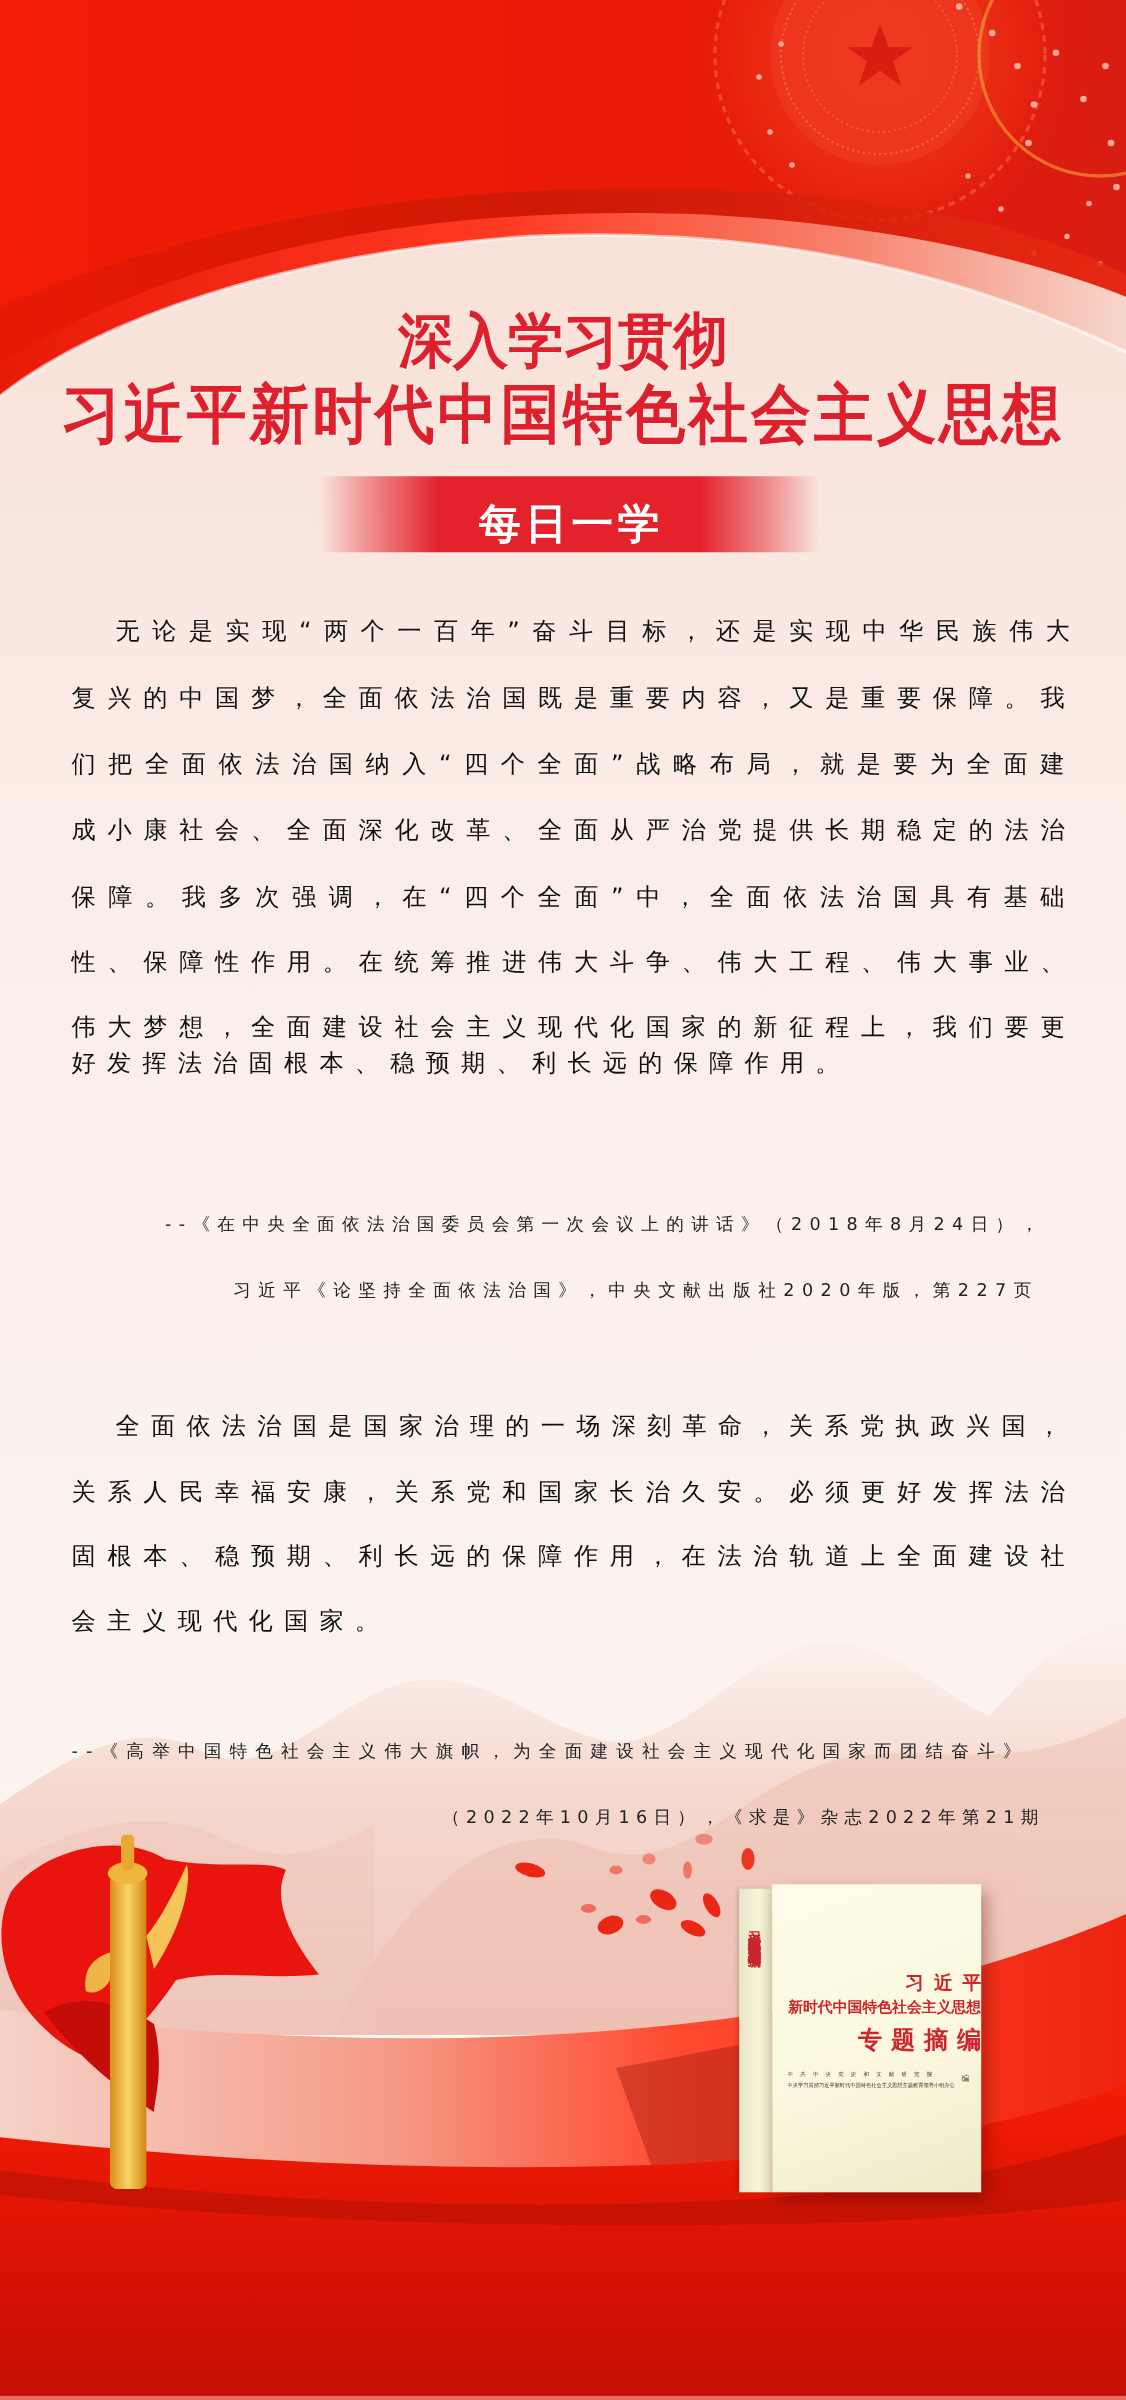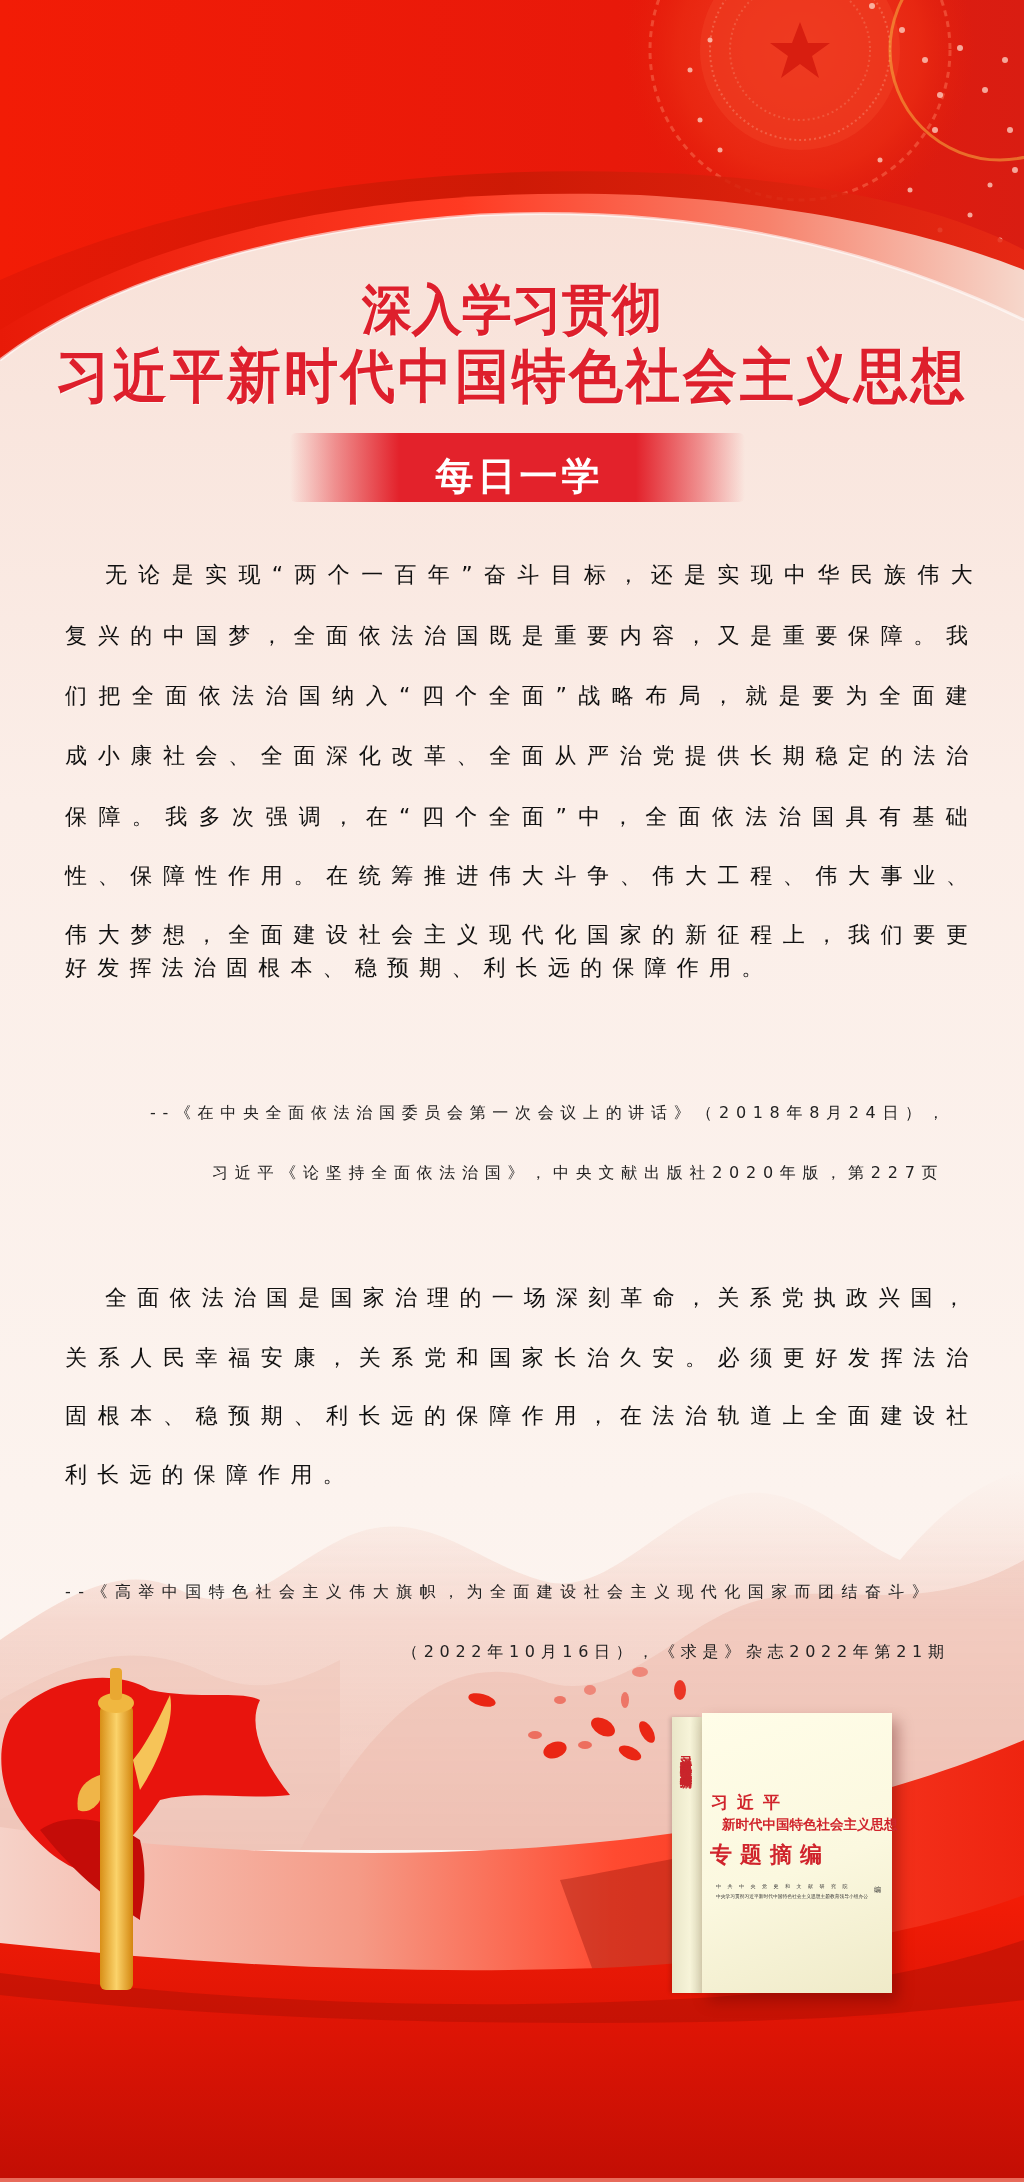--- a/index.html
+++ b/index.html
@@ -50,23 +50,23 @@
   }
   #book-spine-text {
     position: absolute; left: 7px; top: 30px; width: 14px;
     writing-mode: vertical-rl; color: #c9262c; font-family: "DejaVu Serif", serif; font-size: 12px; line-height: 14px; letter-spacing: 1px; font-weight: bold;
   }
   #book-cover {
     position: absolute; left: 30px; top: 0; width: 190px; height: 280px;
     background: linear-gradient(160deg, #fffde8 0%, #fbf8df 55%, #efeac8 100%);
     box-shadow: 6px 8px 14px rgba(80,0,0,0.35);
   }
-  .cover-t { position: absolute; left: 0; width: 190px; text-align: left; color: #d0242c; font-family: "DejaVu Serif", serif; font-weight: bold; white-space: nowrap; }
+  .cover-t { position: absolute; left: 0; width: 190px; text-align: right; color: #d0242c; font-family: "DejaVu Serif", serif; font-weight: bold; white-space: nowrap; }
   #cover-t1 { top: 78px; font-size: 17px; letter-spacing: 9px; padding-left: 9px; }
-  #cover-t2 { top: 103px; font-size: 13.5px; letter-spacing: 0px; padding-left: 20px; }
+  #cover-t2 { top: 103px; font-size: 13.5px; letter-spacing: 0px; }
   #cover-t3 { top: 127px; font-size: 22px; letter-spacing: 8px; padding-left: 8px; }
   .cover-pub { position: absolute; left: 14px; width: 160px; color: #333; font-size: 5px; line-height: 6px; white-space: nowrap; overflow: hidden; }
   #cover-p1 { top: 170px; letter-spacing: 6.5px; }
   #cover-p2 { top: 180px; letter-spacing: 0px; transform: scaleX(0.95); transform-origin: left; }
   #cover-bian { position: absolute; left: 172px; top: 172px; color: #333; font-size: 7px; }
 </style>
 </head>
 <body>
 
 <div id="bg">
@@ -612,21 +612,21 @@
           <span>轨</span>
           <span>道</span>
           <span>上</span>
           <span>全</span>
           <span>面</span>
           <span>建</span>
           <span>设</span>
           <span>社</span>
         </span>
       </div>
-    <div class="line last" style="left:65px;top:1463px;width:903px;">利长远的保障作用。</div>
+    <div class="line last" style="left:65px;top:1463px;width:903px;">会主义现代化国家。</div>
   </div>
   <div>
     <div class="cite" style="left:65px;top:1583px;width:863px;">
         <span style="display: flex; justify-content: space-between; width: 100%;">
           <span>-</span>
           <span>-</span>
           <span>《</span>
           <span>高</span>
           <span>举</span>
           <span>中</span>

